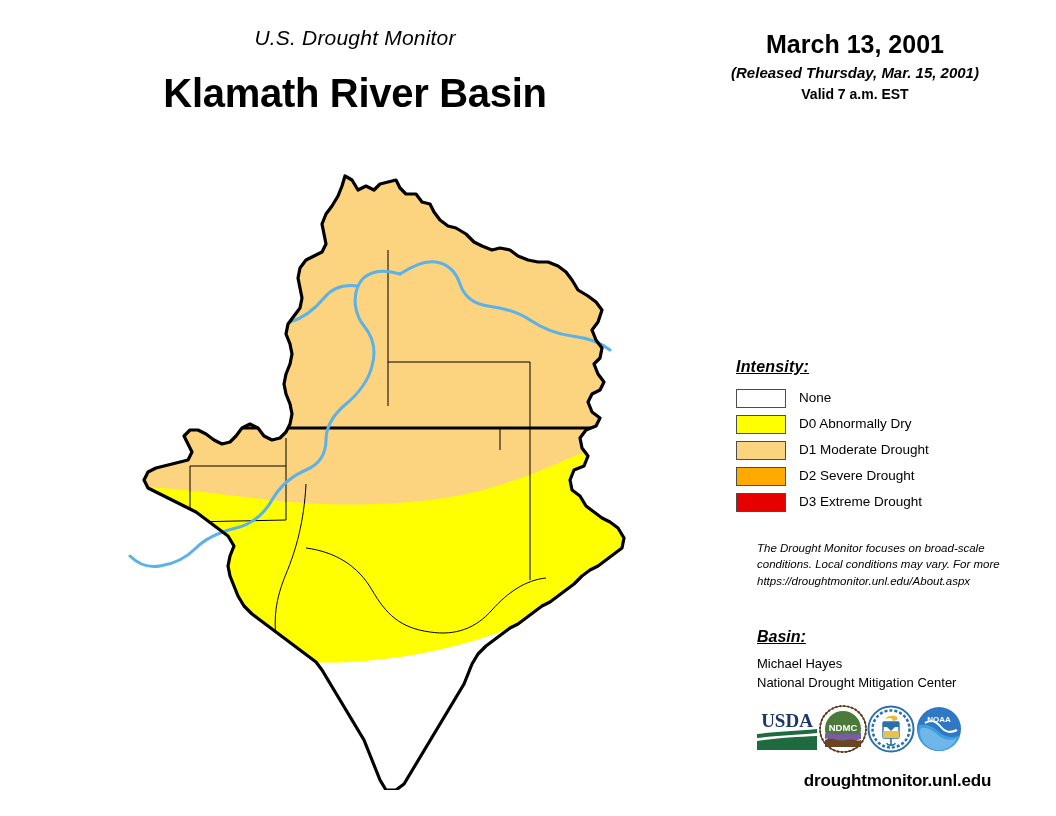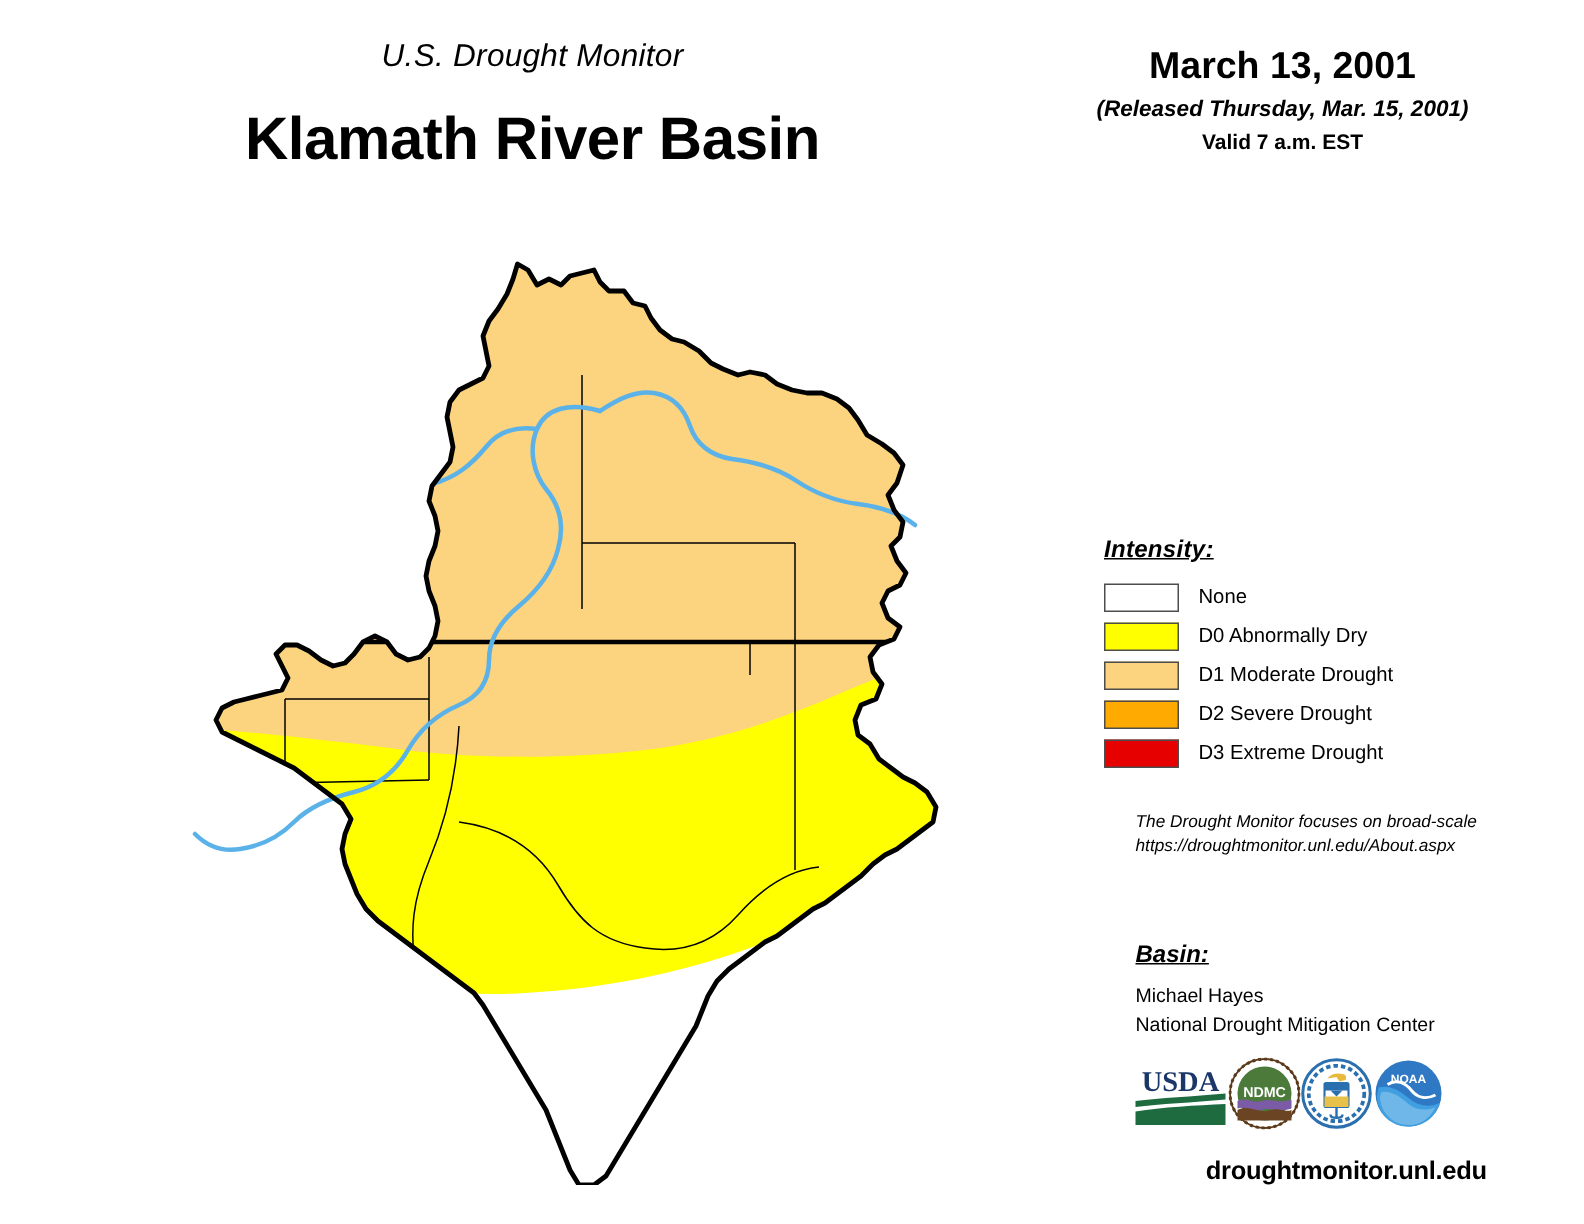--- a/index.html
+++ b/index.html
@@ -318,20 +318,21 @@
     <span class="legend-label">D2 Severe Drought</span>
   </div>
   <div class="legend-row">
     <span class="legend-swatch" style="background-color: rgb(230, 0, 0);"></span>
     <span class="legend-label">D3 Extreme Drought</span>
   </div>
 </div>
 
 <div id="disclaimer">
   <div>The Drought Monitor focuses on broad-scale</div>
+  <div>conditions. Local conditions may vary. For more</div>
   <div>https://droughtmonitor.unl.edu/About.aspx</div>
 </div>
 
 <div id="author-block">
   <div id="author-title">Basin:</div>
   <div class="author-line">Michael Hayes</div>
   <div class="author-line">National Drought Mitigation Center</div>
 </div>
 
 <div id="logos">

